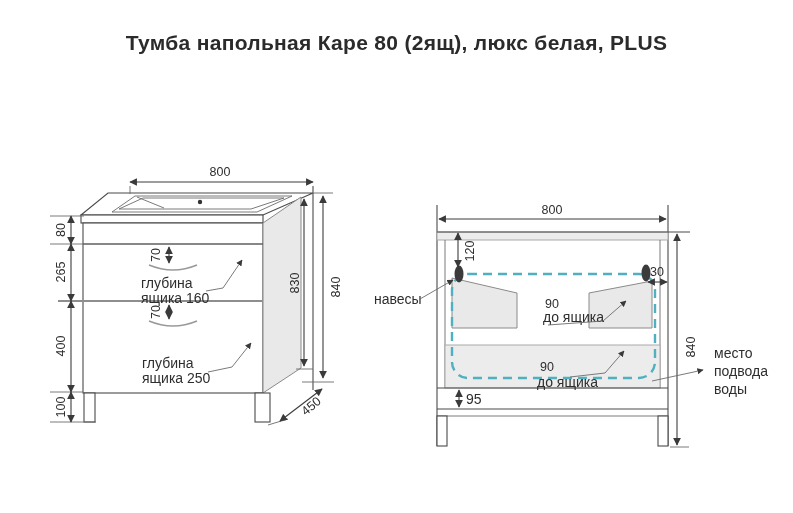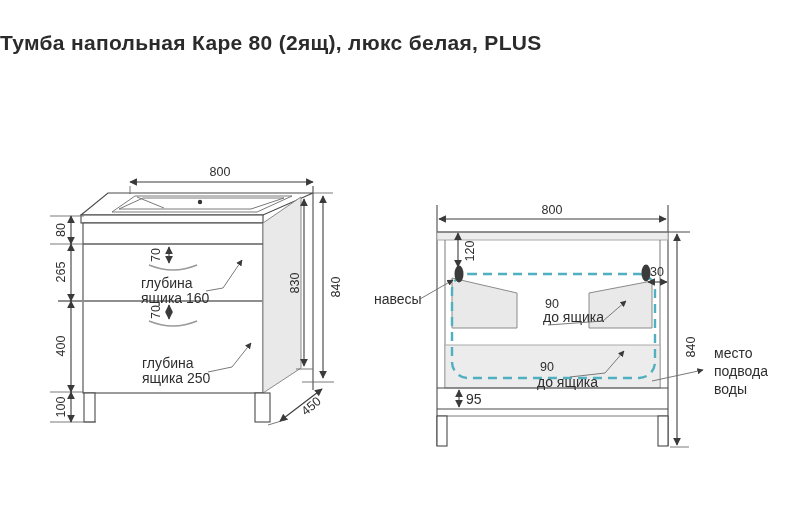--- a/index.html
+++ b/index.html
@@ -1,18 +1,18 @@
 <!DOCTYPE html>
 <html><head>
 <meta charset="utf-8">
 <style>
   html,body { margin:0; padding:0; background:#fff; }
   #stage { position:relative; width:793px; height:513px; background:#ffffff; overflow:hidden;
            font-family:"Liberation Sans", sans-serif; }
-  #title { position:absolute; top:31px; left:0; width:100%; text-align:left;
+  #title { position:absolute; top:31px; left:0; width:100%; text-align:center;
            font-size:21px; font-weight:bold; color:#2b2b2b; letter-spacing:0.3px; }
   svg { position:absolute; top:0; left:0; }
   svg text { font-family:"Liberation Sans", sans-serif; fill:#2e2e2e; }
   .ln    { stroke:#4a4a4a; stroke-width:1.1; fill:none; }
   .thin  { stroke:#6b6b6b; stroke-width:0.9; fill:none; }
   .gray2 { stroke:#8e8e8e; stroke-width:2.2; fill:none; }
   .dln   { stroke:#5f5f5f; stroke-width:1.6; fill:none; }
   .dim   { stroke:#3d3d3d; stroke-width:1.1; fill:none; }
   .wht   { fill:#ffffff; stroke:#4a4a4a; stroke-width:1.1; }
   .shade { fill:#e9e9e9; stroke:#8a8a8a; stroke-width:1; }

